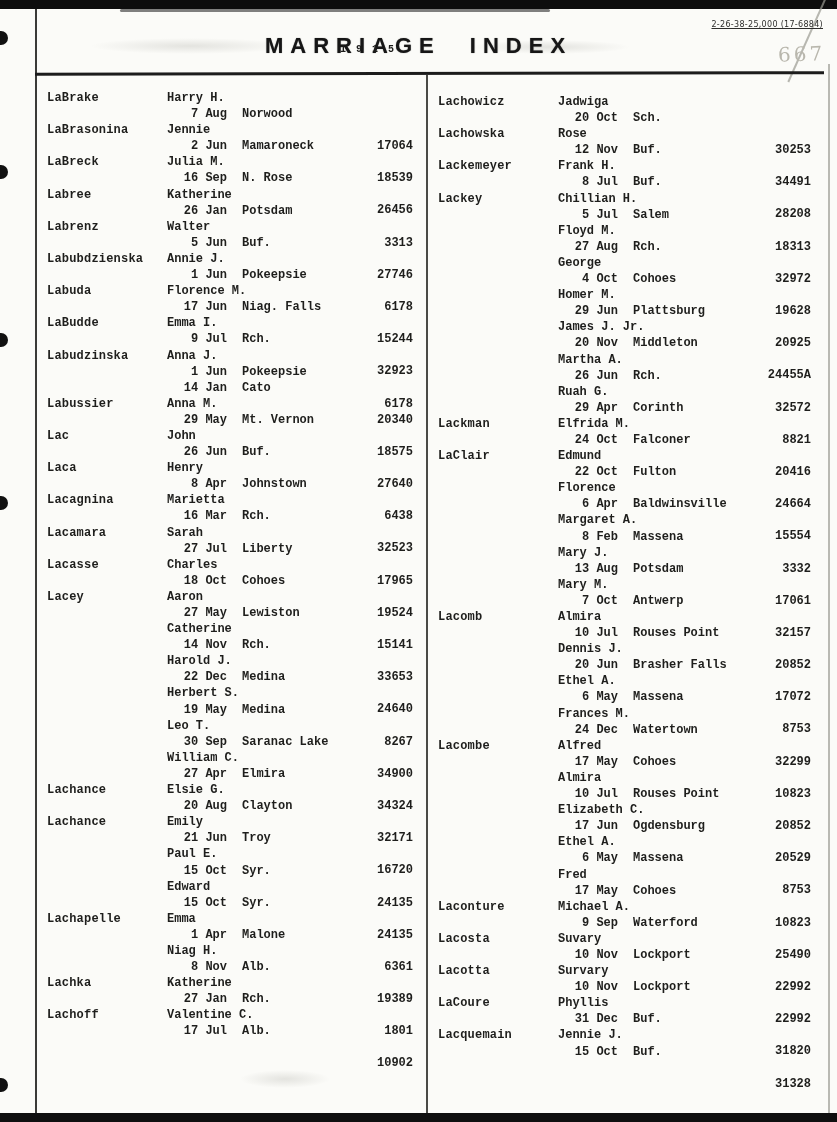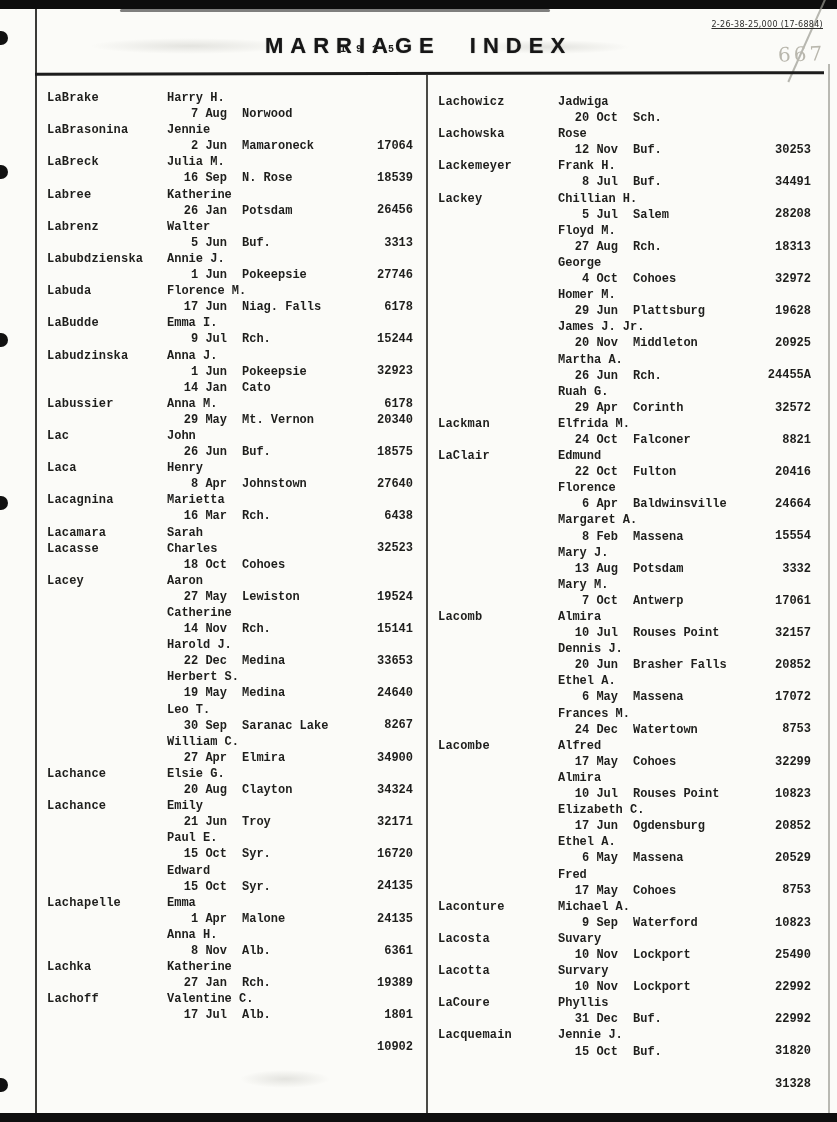--- a/index.html
+++ b/index.html
@@ -245,20 +245,25 @@
       <div class="line">
         <span class="date">16 Mar</span>
         <span class="place">Rch.</span>
         <span class="cert">32523</span>
       </div>
       <div class="line">
         <span class="surname">Lacamara</span>
         <span class="given">Sarah</span>
       </div>
       <div class="line">
+        <span class="date">27 Jul</span>
+        <span class="place">Liberty</span>
+        <span class="cert">17965</span>
+      </div>
+      <div class="line">
         <span class="surname">Lacasse</span>
         <span class="given">Charles</span>
       </div>
       <div class="line">
         <span class="date">18 Oct</span>
         <span class="place">Cohoes</span>
         <span class="cert">19524</span>
       </div>
       <div class="line">
         <span class="surname">Lacey</span>
@@ -346,21 +351,21 @@
       <div class="line">
         <span class="surname">Lachapelle</span>
         <span class="given">Emma</span>
       </div>
       <div class="line">
         <span class="date">1 Apr</span>
         <span class="place">Malone</span>
         <span class="cert">6361</span>
       </div>
       <div class="line">
-        <span class="given">Anna H.</span>
+        <span class="given">Niag H.</span>
       </div>
       <div class="line">
         <span class="date">8 Nov</span>
         <span class="place">Alb.</span>
         <span class="cert">19389</span>
       </div>
       <div class="line">
         <span class="surname">Lachka</span>
         <span class="given">Katherine</span>
       </div>

